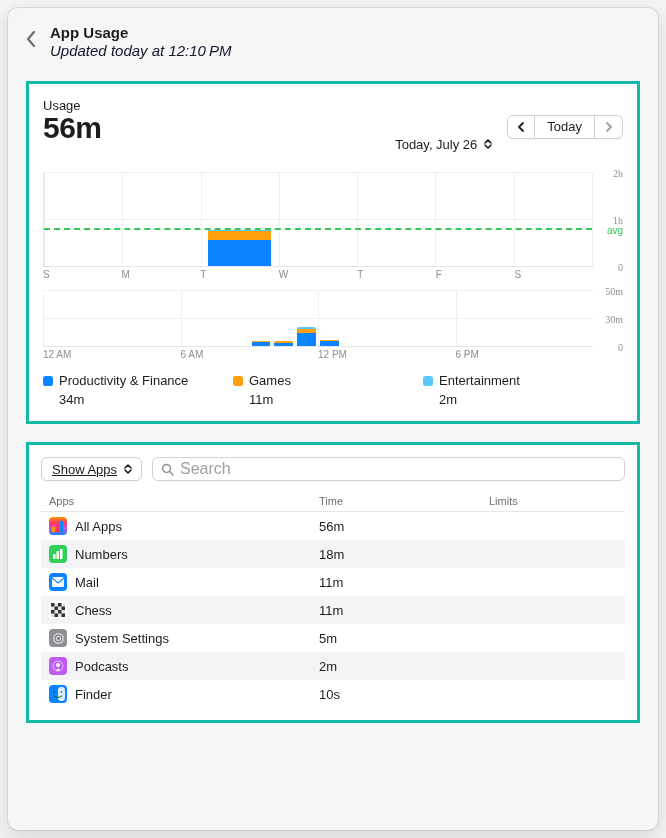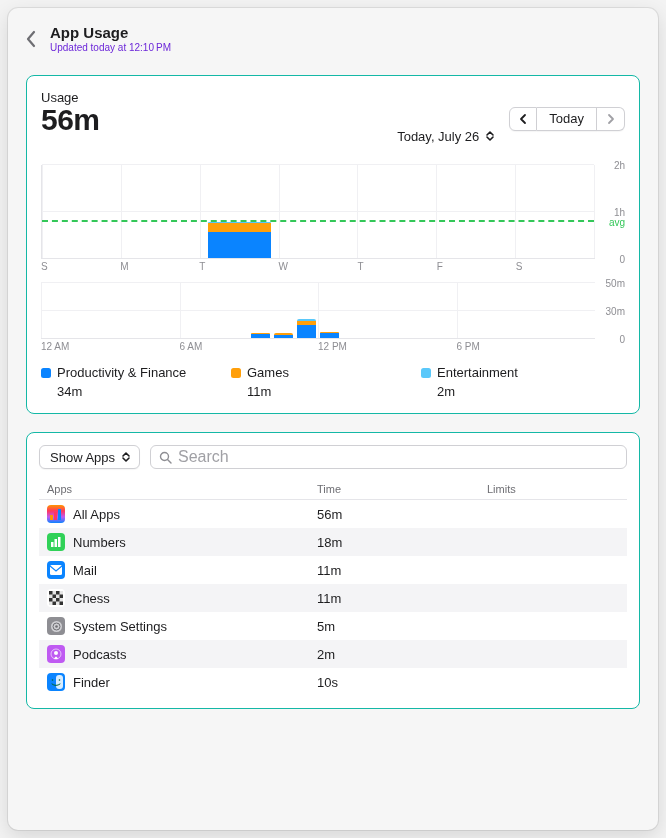--- a/index.html
+++ b/index.html
@@ -31,27 +31,28 @@
     margin-top: 6px;
     width: 10px; height: 18px;
     cursor: default;
   }
   .title-block h1 {
     font-size: 15px;
     font-weight: 700;
     margin-bottom: 1px;
   }
   .title-block .sub {
-    font-size: 10px;
-    color: #6d28d9;
+    font-size: 15px;
+    color: #0f172a;
+    font-style: italic;
   }
   .panel {
     background: #fff;
-    border: 1px solid #14b8a6;
-    border-radius: 8px;
+    border: 3px solid #14b8a6;
+    border-radius: 0;
     padding: 14px 14px 14px 14px;
     margin-bottom: 18px;
   }
 
   
   .usage-top {
     display: flex;
     justify-content: space-between;
     align-items: flex-start;
   }
@@ -130,20 +131,21 @@
     top: 0;
     bottom: 16px;
     width: 26px;
     font-size: 10px;
     color: #8e8e93;
   }
   .ytick {
     position: absolute;
     right: 0;
     transform: translateY(-50%);
+    font-family: Liberation Serif, serif;
   }
   .grid-line {
     position: absolute;
     left: 0; right: 0;
     border-top: 1px solid #f0f0f3;
   }
   .avg-line {
     position: absolute;
     left: 0; right: 0;
     border-top: 2px dashed #34c759;
@@ -224,20 +226,21 @@
     display: inline-flex;
     align-items: center;
     gap: 6px;
     background: #fff;
     border: 1px solid #d0d0d4;
     border-radius: 6px;
     padding: 3px 6px 3px 10px;
     font-size: 13px;
     box-shadow: 0 1px 1px rgba(0,0,0,0.04);
     height: 24px;
+    text-decoration: underline;
   }
   .search-wrap {
     flex: 1;
     display: flex;
     align-items: center;
     background: #fff;
     border: 1px solid #d0d0d4;
     border-radius: 6px;
     height: 24px;
     padding: 0 8px;

